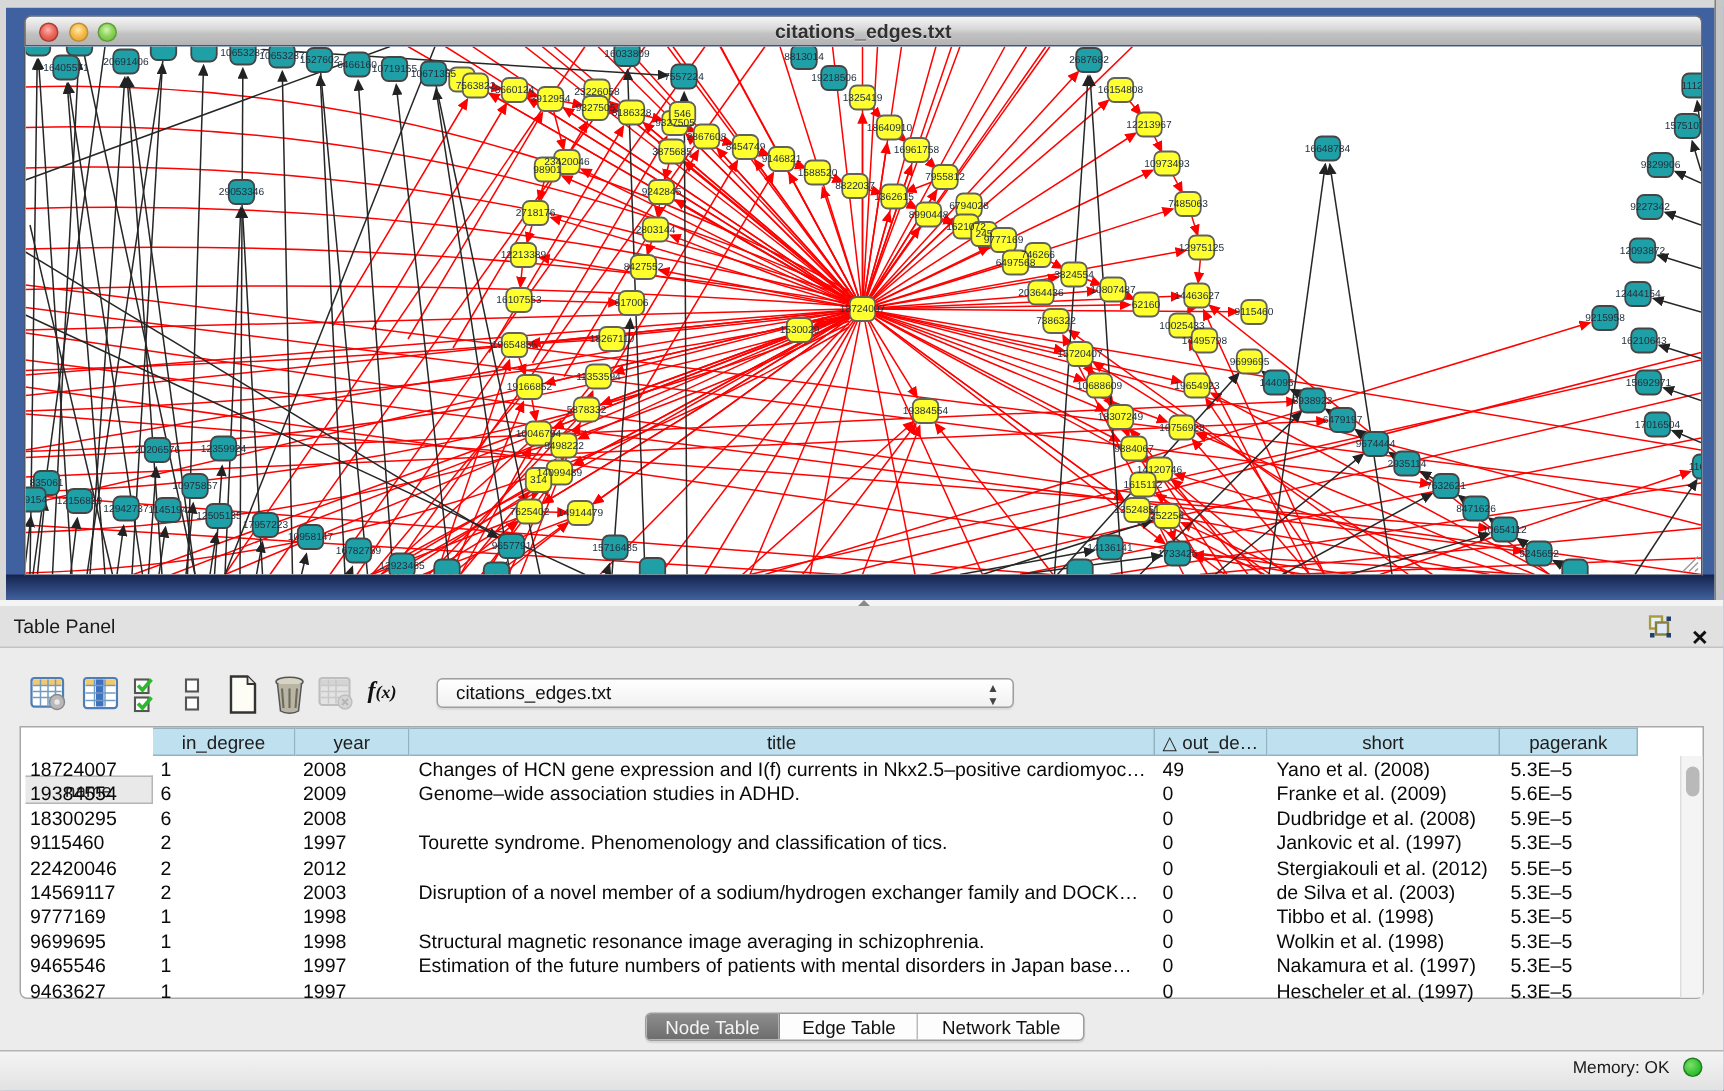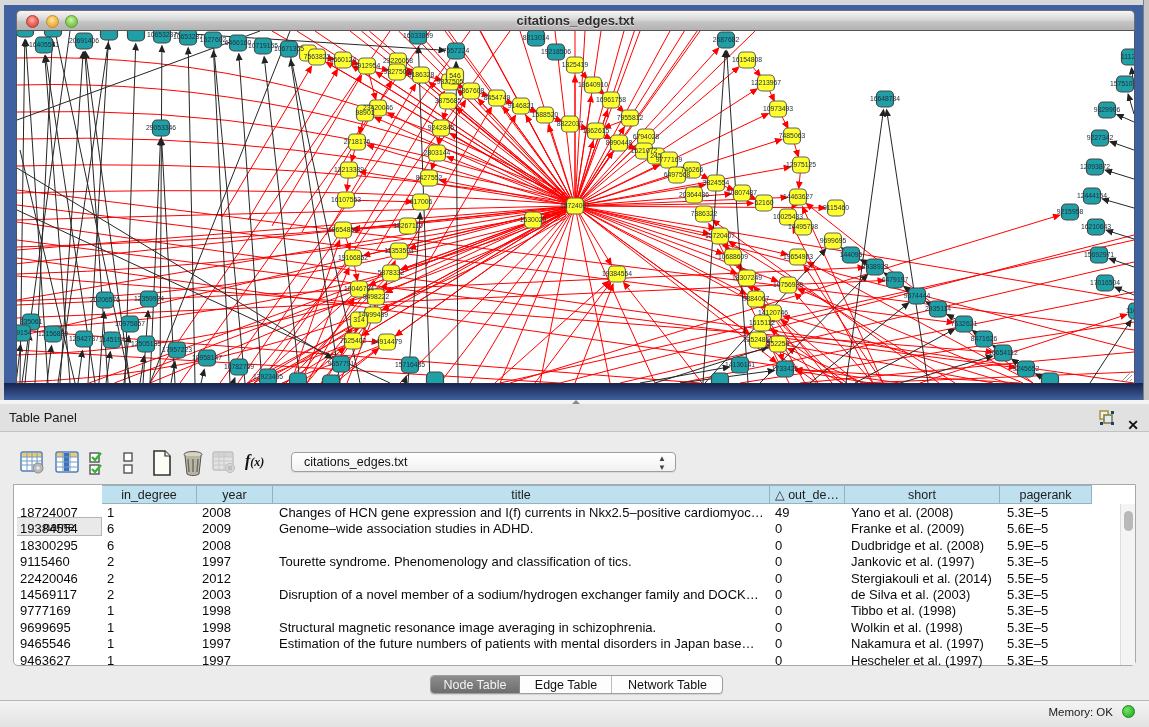--- a/index.html
+++ b/index.html
@@ -771,21 +771,21 @@
 <span style="left:279px">Tourette syndrome. Phenomenology and classification of tics.</span>
         <span style="left:775px">0</span>
         <span style="left:851px">Jankovic et al. (1997)</span>
 <span style="left:1007px">5.3E–5</span>
       </div>
 <div class="trow" style="top:167px">
 <span style="left:20px">22420046</span>
         <span style="left:107px">2</span>
         <span style="left:202px">2012</span>
         <span style="left:775px">0</span>
-        <span style="left:851px">Stergiakouli et al. (2014)</span>
+        <span style="left:851px">Stergiakouli et al. (2012)</span>
 <span style="left:1007px">5.5E–5</span>
       </div>
 <div class="trow" style="top:183px">
 <span style="left:20px">14569117</span>
         <span style="left:107px">2</span>
         <span style="left:202px">2003</span>
 <span style="left:279px">Disruption of a novel member of a sodium/hydrogen exchanger family and DOCK…</span>
         <span style="left:775px">0</span>
         <span style="left:851px">de Silva et al. (2003)</span>
 <span style="left:1007px">5.3E–5</span>

